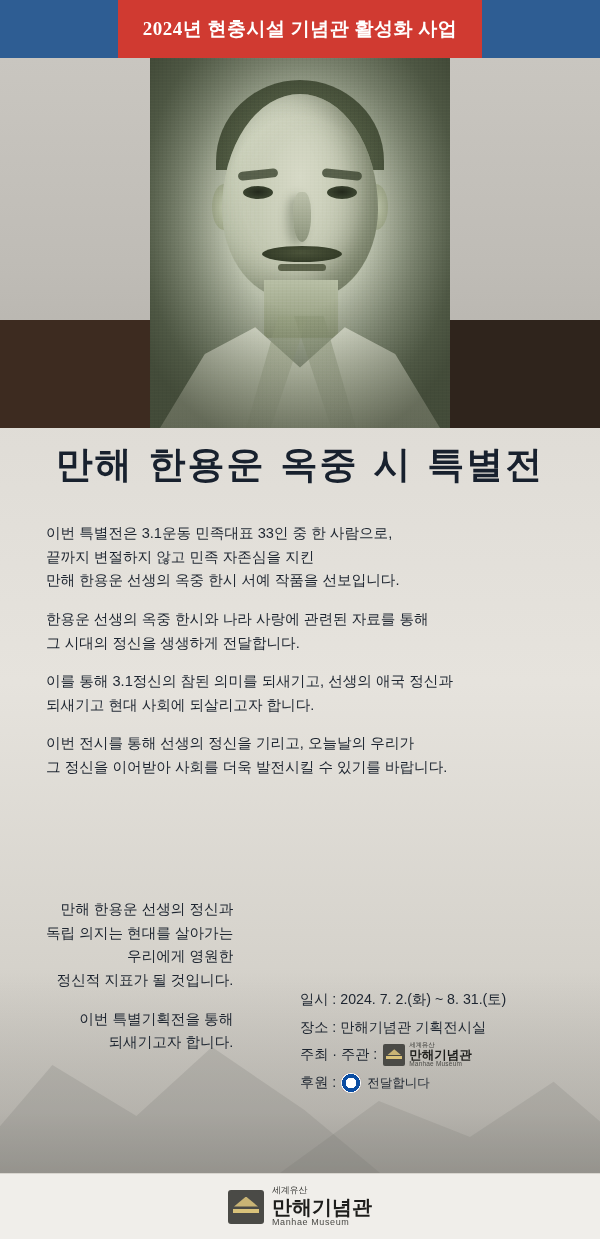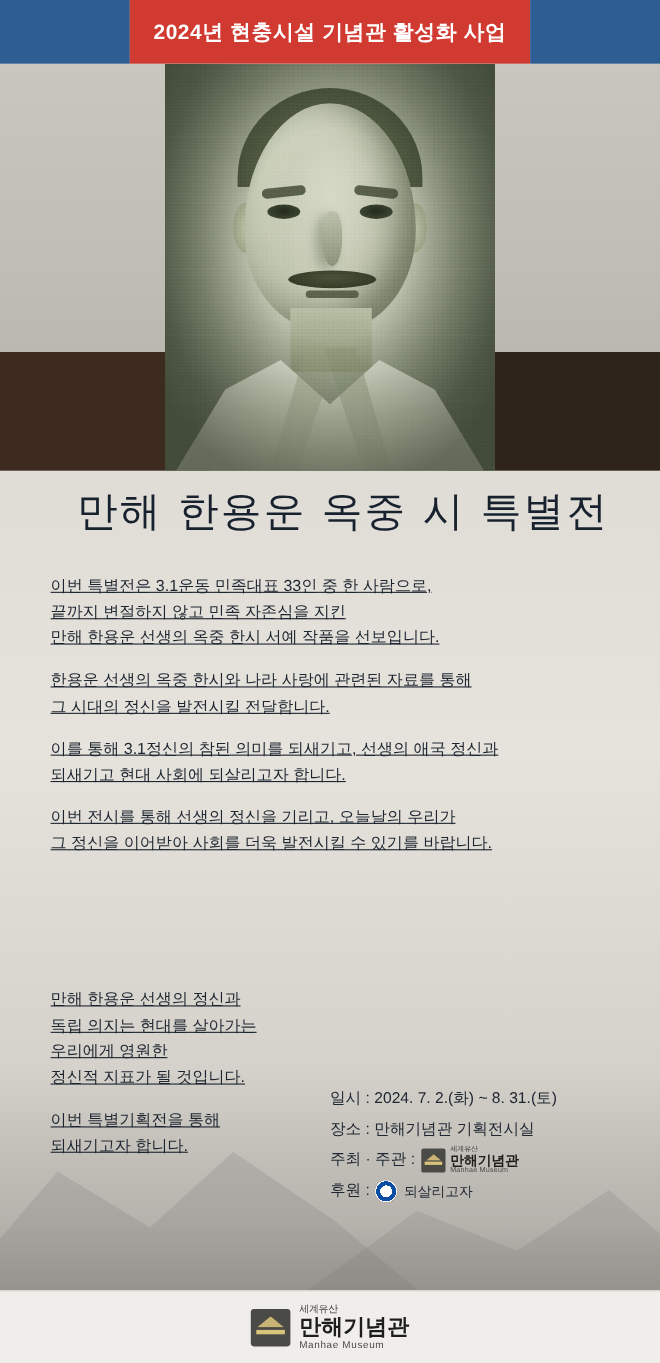--- a/index.html
+++ b/index.html
@@ -18,20 +18,21 @@
     overflow: hidden;
   }
 
   
   .top-band {
     position: absolute;
     top: 0; left: 0;
     width: 600px;
     height: 44px;
     display: flex;
+    font-family: Liberation Serif, serif;
   }
   .band-left {
     width: 118px;
     height: 58px;
     background: #2e5d93;
   }
   .band-mid {
     flex: 1;
     height: 58px;
     background: #d03a31;
@@ -201,55 +202,55 @@
   .sub-heading {
     margin-top: 22px;
     text-align: center;
     color: #d03a31;
     font-size: 23px;
     font-weight: bold;
     letter-spacing: 0.5px;
   }
   .main-title {
     margin-top: 12px;
-    text-align: right;
+    text-align: center;
     color: #18212e;
     font-size: 37px;
-    font-weight: normal;
+    font-weight: bold;
     font-family: "DejaVu Serif", serif;
     letter-spacing: 2px;
     white-space: nowrap;
   }
 
   .body-copy {
     margin-top: 32px;
     color: #1d2530;
     font-size: 14.6px;
     line-height: 1.62;
   }
-  .para { margin-bottom: 15px; text-decoration: underline; }
+  .para { margin-bottom: 15px; }
   .para:last-child { margin-bottom: 0; }
   .para div { white-space: nowrap; }
 
   
   .lower {
     position: absolute;
     left: 46px; right: 38px;
     top: 470px;
     display: flex;
     justify-content: space-between;
     align-items: flex-start;
   }
   .lower-left {
     color: #1d2530;
     font-size: 14.6px;
     line-height: 1.62;
     padding-top: 0;
   }
-  .lower-left .para div { white-space: nowrap; }
+  .lower-left .para div { white-space: nowrap; text-align: right; }
   .info-block {
     margin-top: 88px;
     color: #1d2530;
     font-size: 14.2px;
     line-height: 1.95;
     min-width: 262px;
   }
   .info-row {
     display: flex;
     align-items: center;
@@ -425,21 +426,21 @@
     <div class="main-title">만해 한용운 옥중 시 특별전</div>
 
     <div class="body-copy">
       <div class="para">
         <div>이번 특별전은 3.1운동 민족대표 33인 중 한 사람으로,</div>
         <div>끝까지 변절하지 않고 민족 자존심을 지킨</div>
         <div>만해 한용운 선생의 옥중 한시 서예 작품을 선보입니다.</div>
       </div>
       <div class="para">
         <div>한용운 선생의 옥중 한시와 나라 사랑에 관련된 자료를 통해</div>
-        <div>그 시대의 정신을 발전시킬 전달합니다.</div>
+        <div>그 시대의 정신을 생생하게 전달합니다.</div>
       </div>
       <div class="para">
         <div>이를 통해 3.1정신의 참된 의미를 되새기고, 선생의 애국 정신과</div>
         <div>되새기고 현대 사회에 되살리고자 합니다.</div>
       </div>
       <div class="para">
         <div>이번 전시를 통해 선생의 정신을 기리고, 오늘날의 우리가</div>
         <div>그 정신을 이어받아 사회를 더욱 발전시킬 수 있기를 바랍니다.</div>
       </div>
     </div>
@@ -476,21 +477,21 @@
               <span class="t1">세계유산</span>
               <span class="t2">만해기념관</span>
               <span class="t3">Manhae Museum</span>
             </span>
           </span>
         </div>
         <div class="info-row">
           <span class="info-label">후원 :</span>
           <span class="emblem">
             <span class="circle"></span>
-            <span class="elabel">되살리고자</span>
+            <span class="elabel">전달합니다</span>
           </span>
         </div>
       </div>
 
     </div>
   </div>
 
   <div class="footer">
     <div class="footer-logo">
       <span class="mark"></span>

